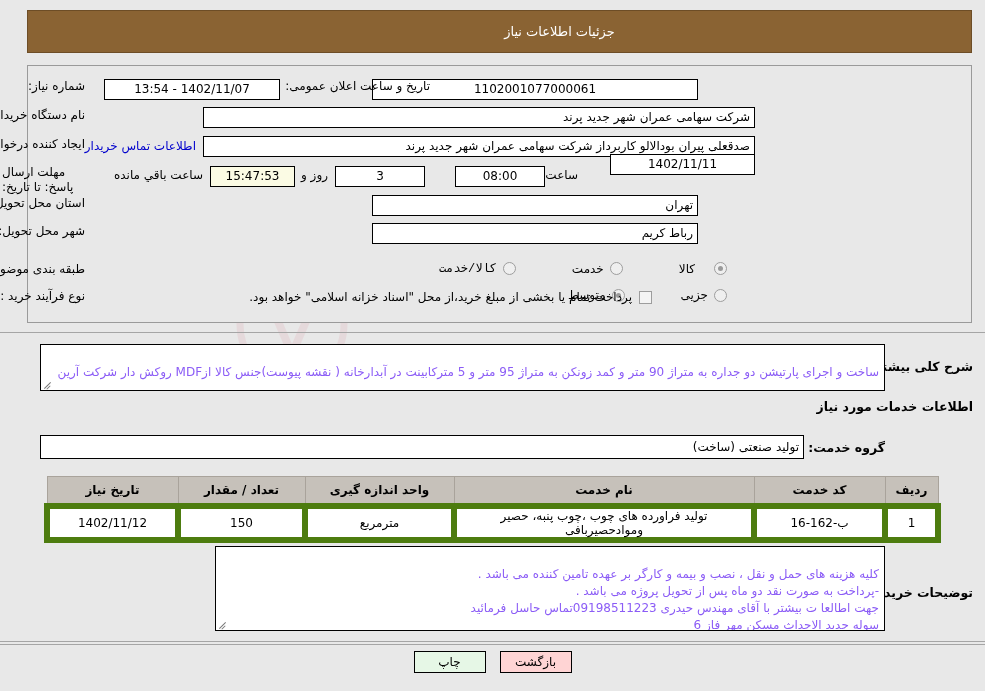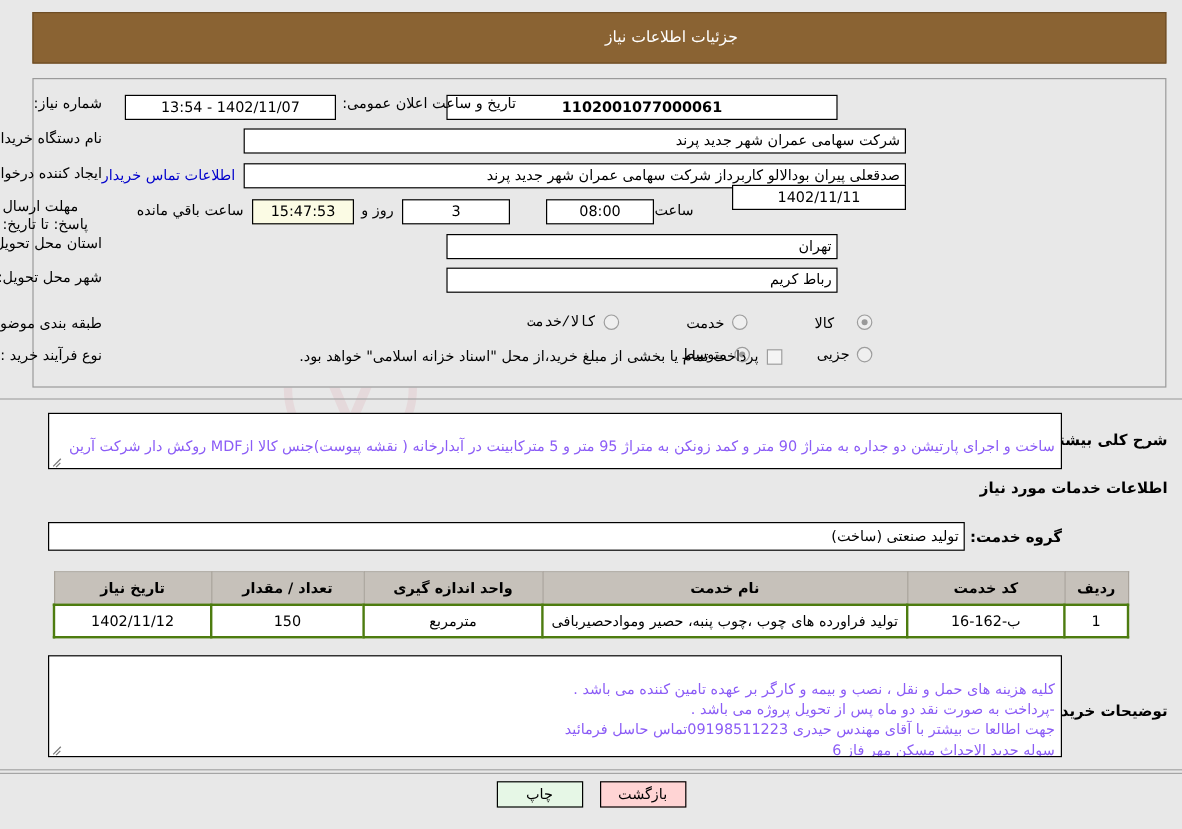--- a/index.html
+++ b/index.html
@@ -239,21 +239,21 @@
     background: #c6c1ba;
     border: 1px solid #a9a39b;
     font-weight: bold;
     height: 26px;
     color: #000;
     text-align: center;
     padding: 0 4px;
   }
   table.data td {
     background: #ffffff;
-    border: 2px solid #4d7c0f;
+    border: 6px solid #4d7c0f;
     height: 25px;
     text-align: center;
     padding: 0 4px;
     color: #000;
   }
 
   
   .footer {
     position: absolute;
     left: 0;
@@ -298,21 +298,21 @@
 
   <div class="header-bar">
     <div class="title">جزئیات اطلاعات نیاز</div>
   </div>
 
   <div class="panel"></div>
 
   <div class="row" style="right:900px; top:79px;">
     <span class="lbl">شماره نیاز:</span>
   </div>
-  <div class="box center" style="position:absolute; right:287px; top:79px; width:326px;font-weight:bold;">1102001077000061</div>
+  <div class="box center" style="position:absolute; right:287px; top:79px; width:326px;">1102001077000061</div>
 
   <div class="row" style="right:555px; top:79px;">
     <span class="lbl">تاریخ و ساعت اعلان عمومی:</span>
   </div>
   <div class="box center" style="position:absolute; right:705px; top:79px; width:176px;">1402/11/07 - 13:54</div>
 
   <div class="row" style="right:900px; top:108px;">
     <span class="lbl">نام دستگاه خریدار:</span>
   </div>
   <div class="box right" style="position:absolute; right:230px; top:107px; width:552px;">شرکت سهامی عمران شهر جدید پرند</div>
@@ -412,21 +412,21 @@
           <td>تولید فراورده های چوب ،چوب پنبه، حصیر وموادحصیربافی</td>
           <td>مترمربع</td>
           <td>150</td>
           <td>1402/11/12</td>
         </tr>
       </tbody>
     </table>
   </div>
 
   <div class="sect-title" style="right:12px; top:585px;">توضیحات خریدار:</div>
-  <div class="ta" style="position:absolute; right:100px; top:546px; width:845px; height:85px;">
+  <div class="ta" style="position:absolute; right:100px; top:546px; width:670px; height:85px;">
     <span>کلیه هزینه های حمل و نقل ، نصب و بیمه و کارگر بر عهده تامین کننده می باشد .
 -پرداخت به صورت نقد دو ماه پس از تحویل پروژه می باشد .
 جهت اطالعا ت بیشتر با آقای مهندس حیدری 09198511223تماس حاسل فرمائید
 سوله جدید الاحداث مسکن مهر فاز 6</span>
     <span class="grip"></span>
   </div>
 
   <div class="hr-line" style="top:641px;"></div>
   <div class="hr-line" style="top:644px;"></div>
 

